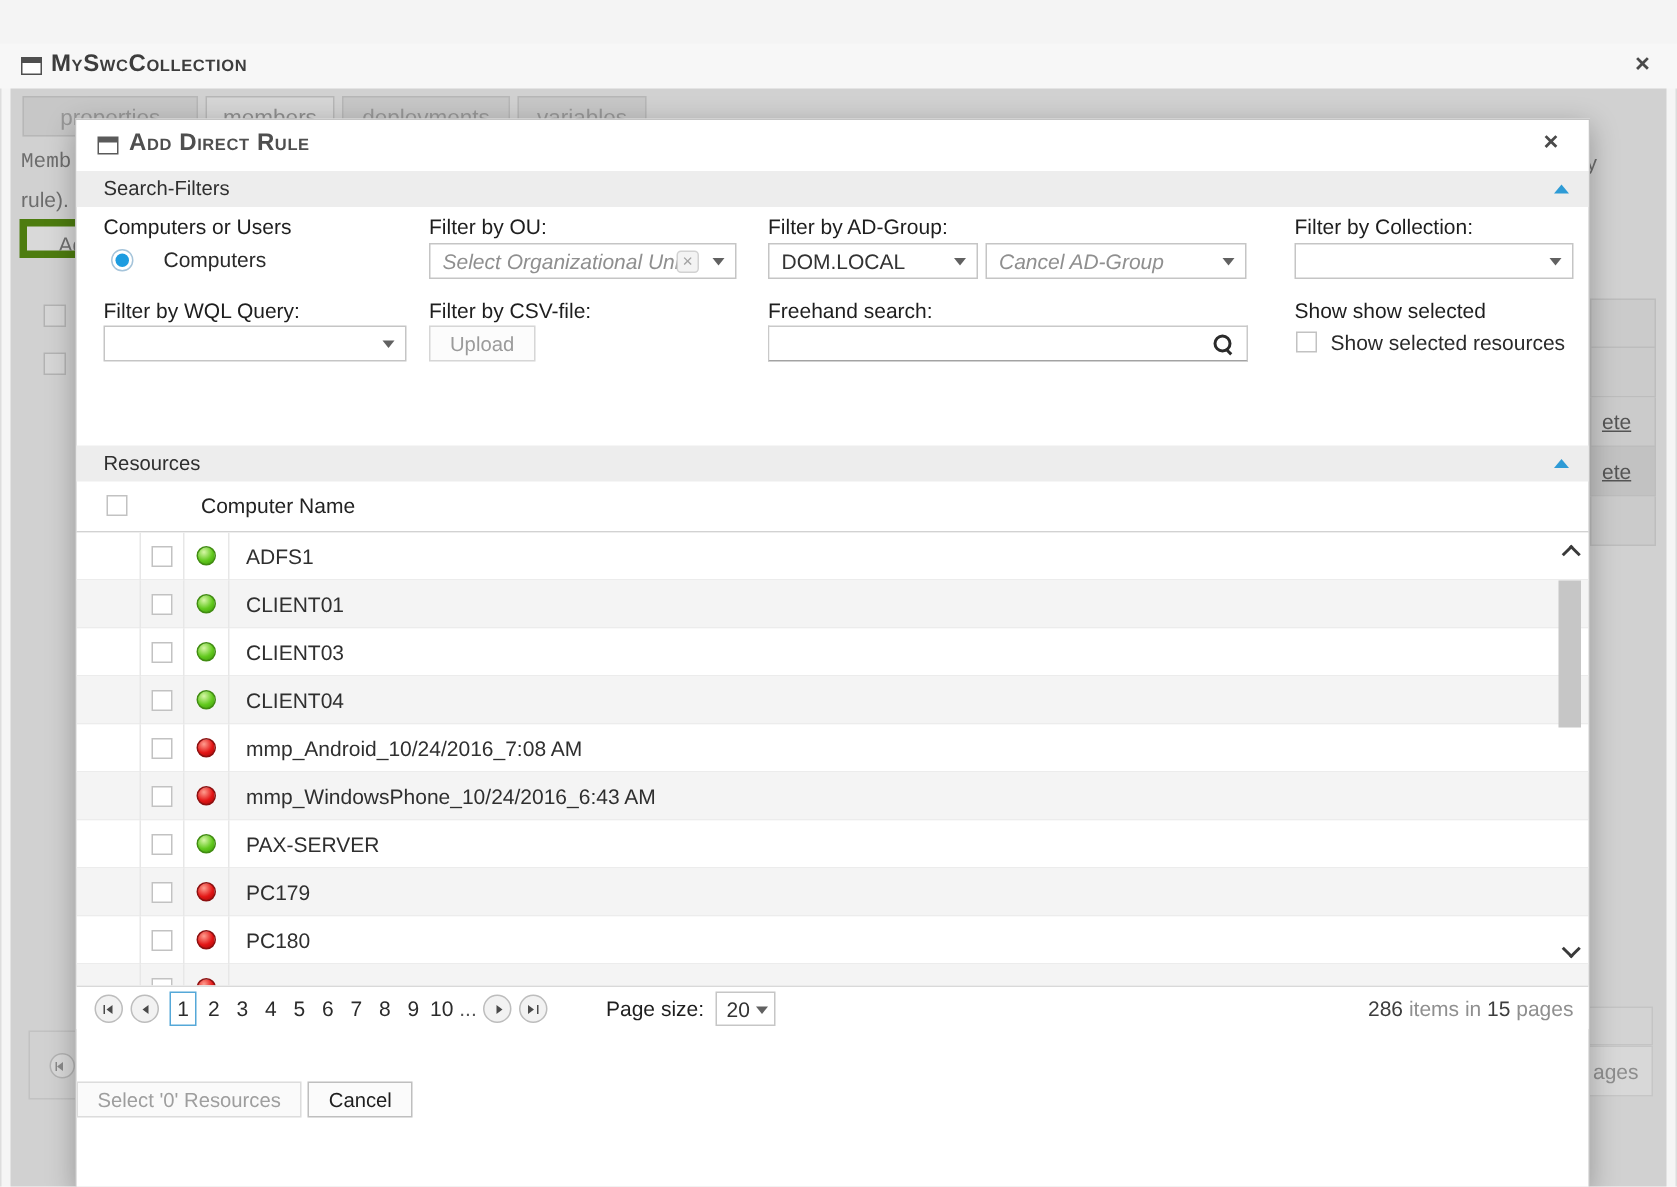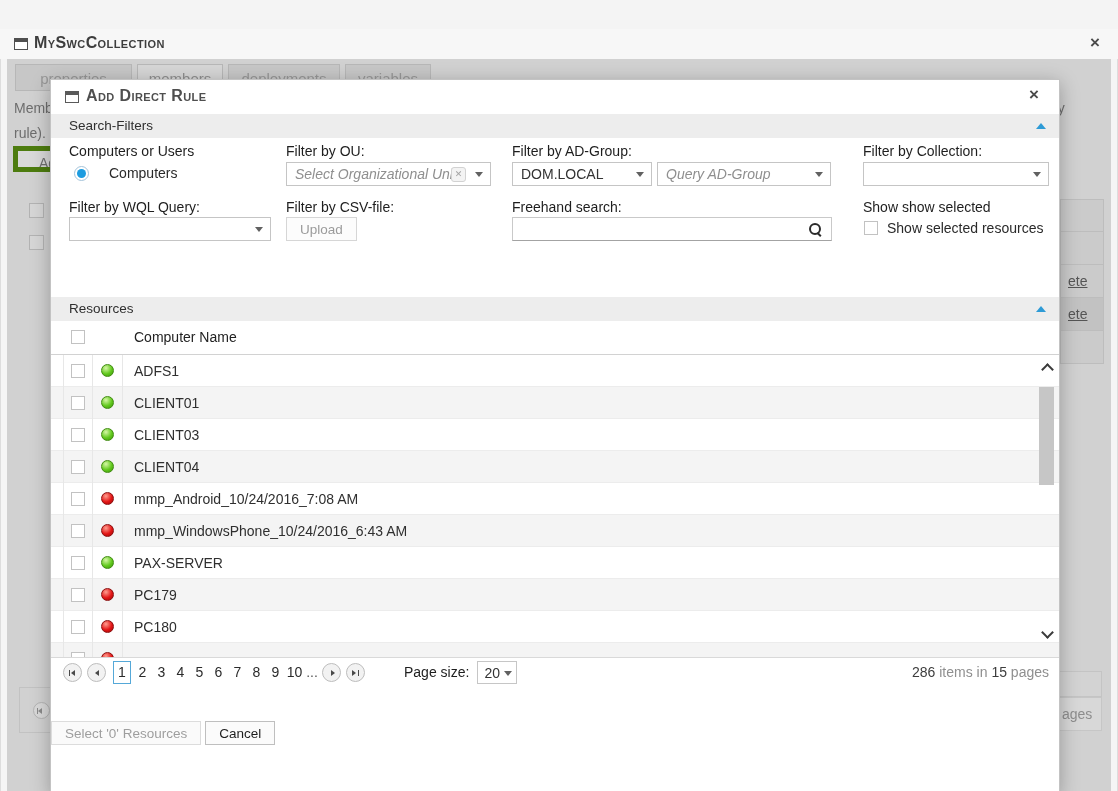--- a/index.html
+++ b/index.html
@@ -78,21 +78,21 @@
   .checkbox { width:14px; height:14px; border:1px solid #c2c2c2; background:#fff; display:inline-block; cursor:pointer; }
   .show-selected { position:absolute; left:813px; top:82px; display:flex; align-items:center; gap:9px; }
   .show-selected .lbl { font-size:14px; color:#2a2a2a; }
 
   
   .grid-header { position:absolute; left:0; top:241px; width:100%; height:34px; border-bottom:1px solid #d2d2d2; }
   .grid-header .hcb { position:absolute; left:20px; top:9px; }
   .grid-header .hname { position:absolute; left:83px; top:8px; font-size:14px; color:#222; }
 
   .rows { position:absolute; left:0; top:275px; width:100%; height:302px; overflow:hidden; }
-  .rrow { display:flex; align-items:center; height:32px; border-bottom:1px solid #ececec; background:#fff; }
+  .rrow { display:flex; align-items:center; height:32px; border-bottom:1px solid #ececec; background:#fff;padding-left:30px; }
   .rrow:nth-child(even) { background:#f4f4f4; }
   .cell-cb { width:30px; margin-left:12px; height:32px; display:flex; align-items:center; justify-content:center; border-left:1px solid #e7e7e7; border-right:1px solid #e7e7e7; }
   .cell-led { width:30px; height:32px; display:flex; align-items:center; justify-content:center; border-right:1px solid #e7e7e7; }
   .led { width:13px; height:13px; border-radius:50%; }
   .led[data-status="online"] { background:radial-gradient(circle at 36% 28%, #d6f7a6, #62c91e 55%, #3a9408); border:1px solid #418c12; }
   .led[data-status="offline"] { background:radial-gradient(circle at 36% 28%, #ff9d8f, #e31616 55%, #9c0606); border:1px solid #8c1010; }
   .cell-name { padding-left:11px; font-size:14px; color:#2f2f2f; white-space:nowrap; }
 
   
   .vscroll { position:absolute; right:4px; top:281px; width:16px; height:281px; }
@@ -139,21 +139,21 @@
     <span class="bg-close">×</span>
   </div>
 
   <div class="bg-content">
     <div class="bg-tabs">
       <div class="bg-tab" style="width:117px">properties</div>
       <div class="bg-tab active" style="width:86px">members</div>
       <div class="bg-tab" style="width:112px">deployments</div>
       <div class="bg-tab" style="width:86px">variables</div>
     </div>
-    <div class="bg-text" style="left:7px; top:41px;">Memb</div>
+    <div class="bg-text" style="left:7px; top:41px;font-family:Liberation Mono, monospace;">Memb</div>
     <div class="bg-text" style="left:7px; top:66px;">rule). I</div>
     <div class="bg-add">Add</div>
     <div class="bg-cb" style="left:22px; top:144px;"></div>
     <div class="bg-cb" style="left:22px; top:176px;"></div>
     <div class="bg-text" style="left:1046px; top:41px;">ry</div>
 
     <div class="bg-cells">
       <div class="bg-cell"></div>
       <div class="bg-cell"></div>
       <div class="bg-cell">
@@ -206,21 +206,21 @@
         <span class="clear-x">✕</span>
         <span class="caret"></span>
       </div>
 
       <div class="combo combo-dom">
         <span class="val">DOM.LOCAL</span>
         <span class="caret"></span>
       </div>
 
       <div class="combo combo-adg">
-        <span class="ph">Query AD-Group</span>
+        <span class="ph">Cancel AD-Group</span>
         <span class="caret"></span>
       </div>
 
       <div class="combo combo-col">
         <span class="val"></span>
         <span class="caret"></span>
       </div>
 
       <div class="f-label r2 c1">Filter by WQL Query:</div>
       <div class="f-label r2 c2">Filter by CSV-file:</div>

